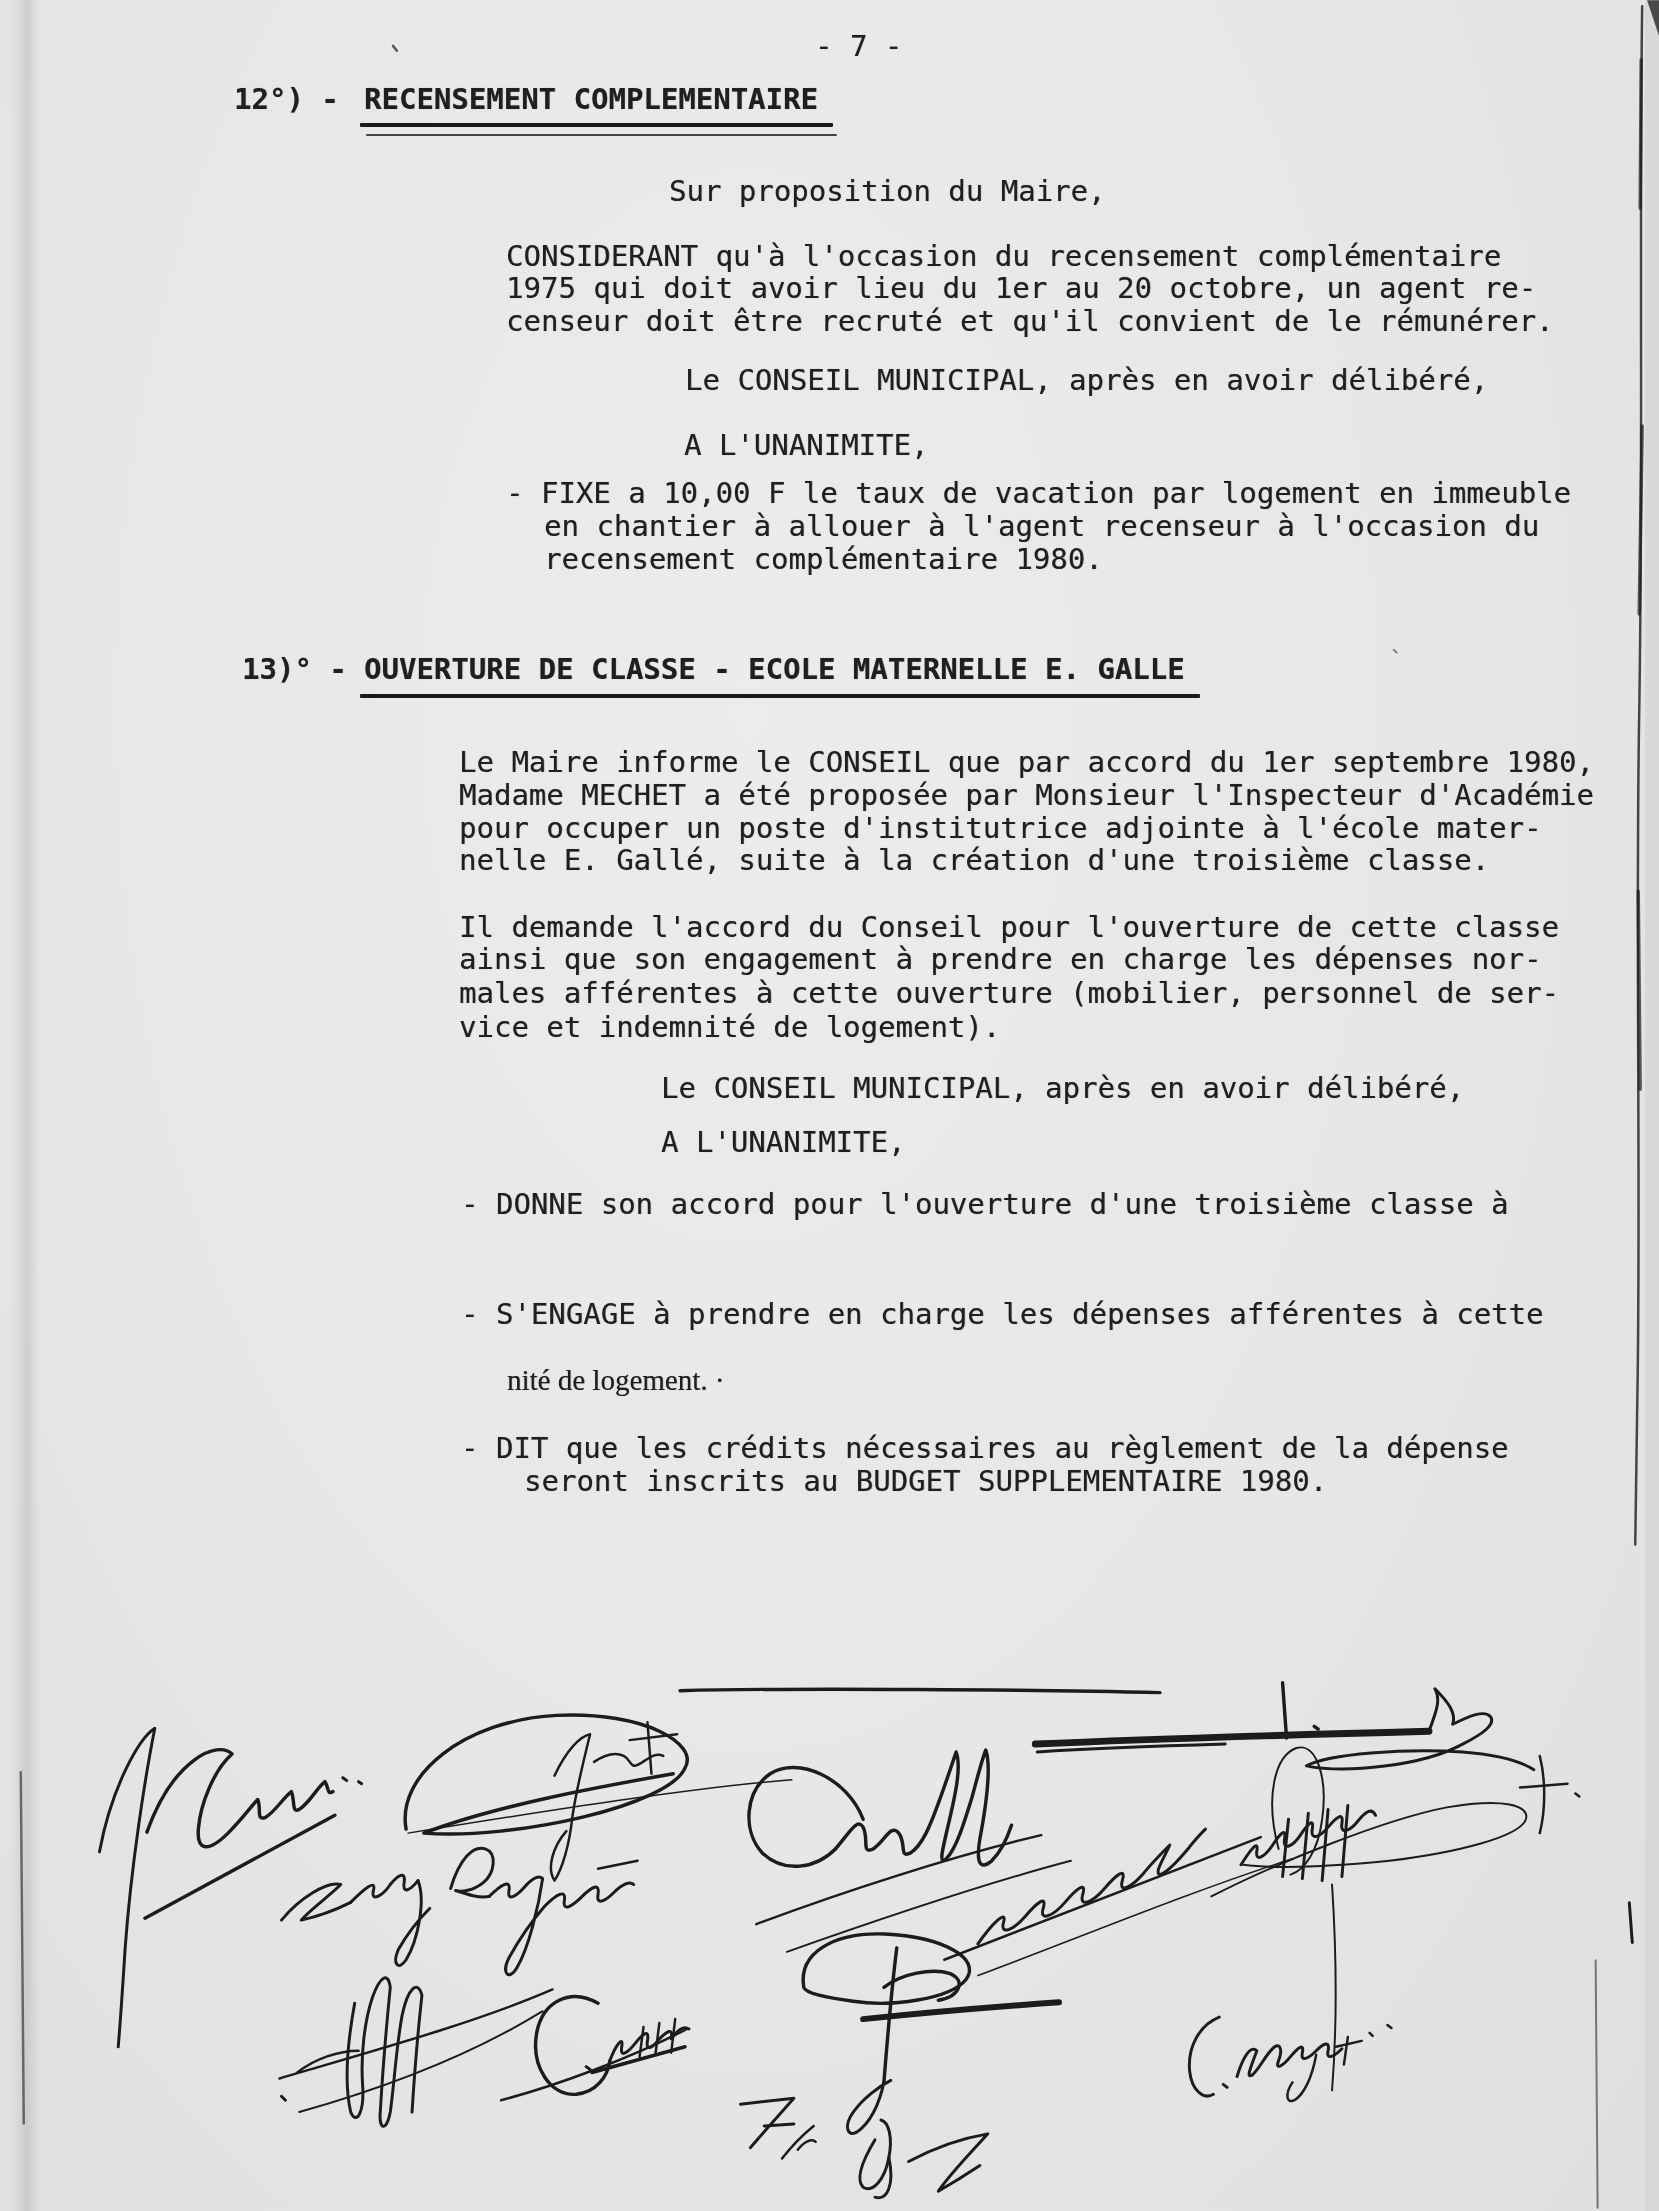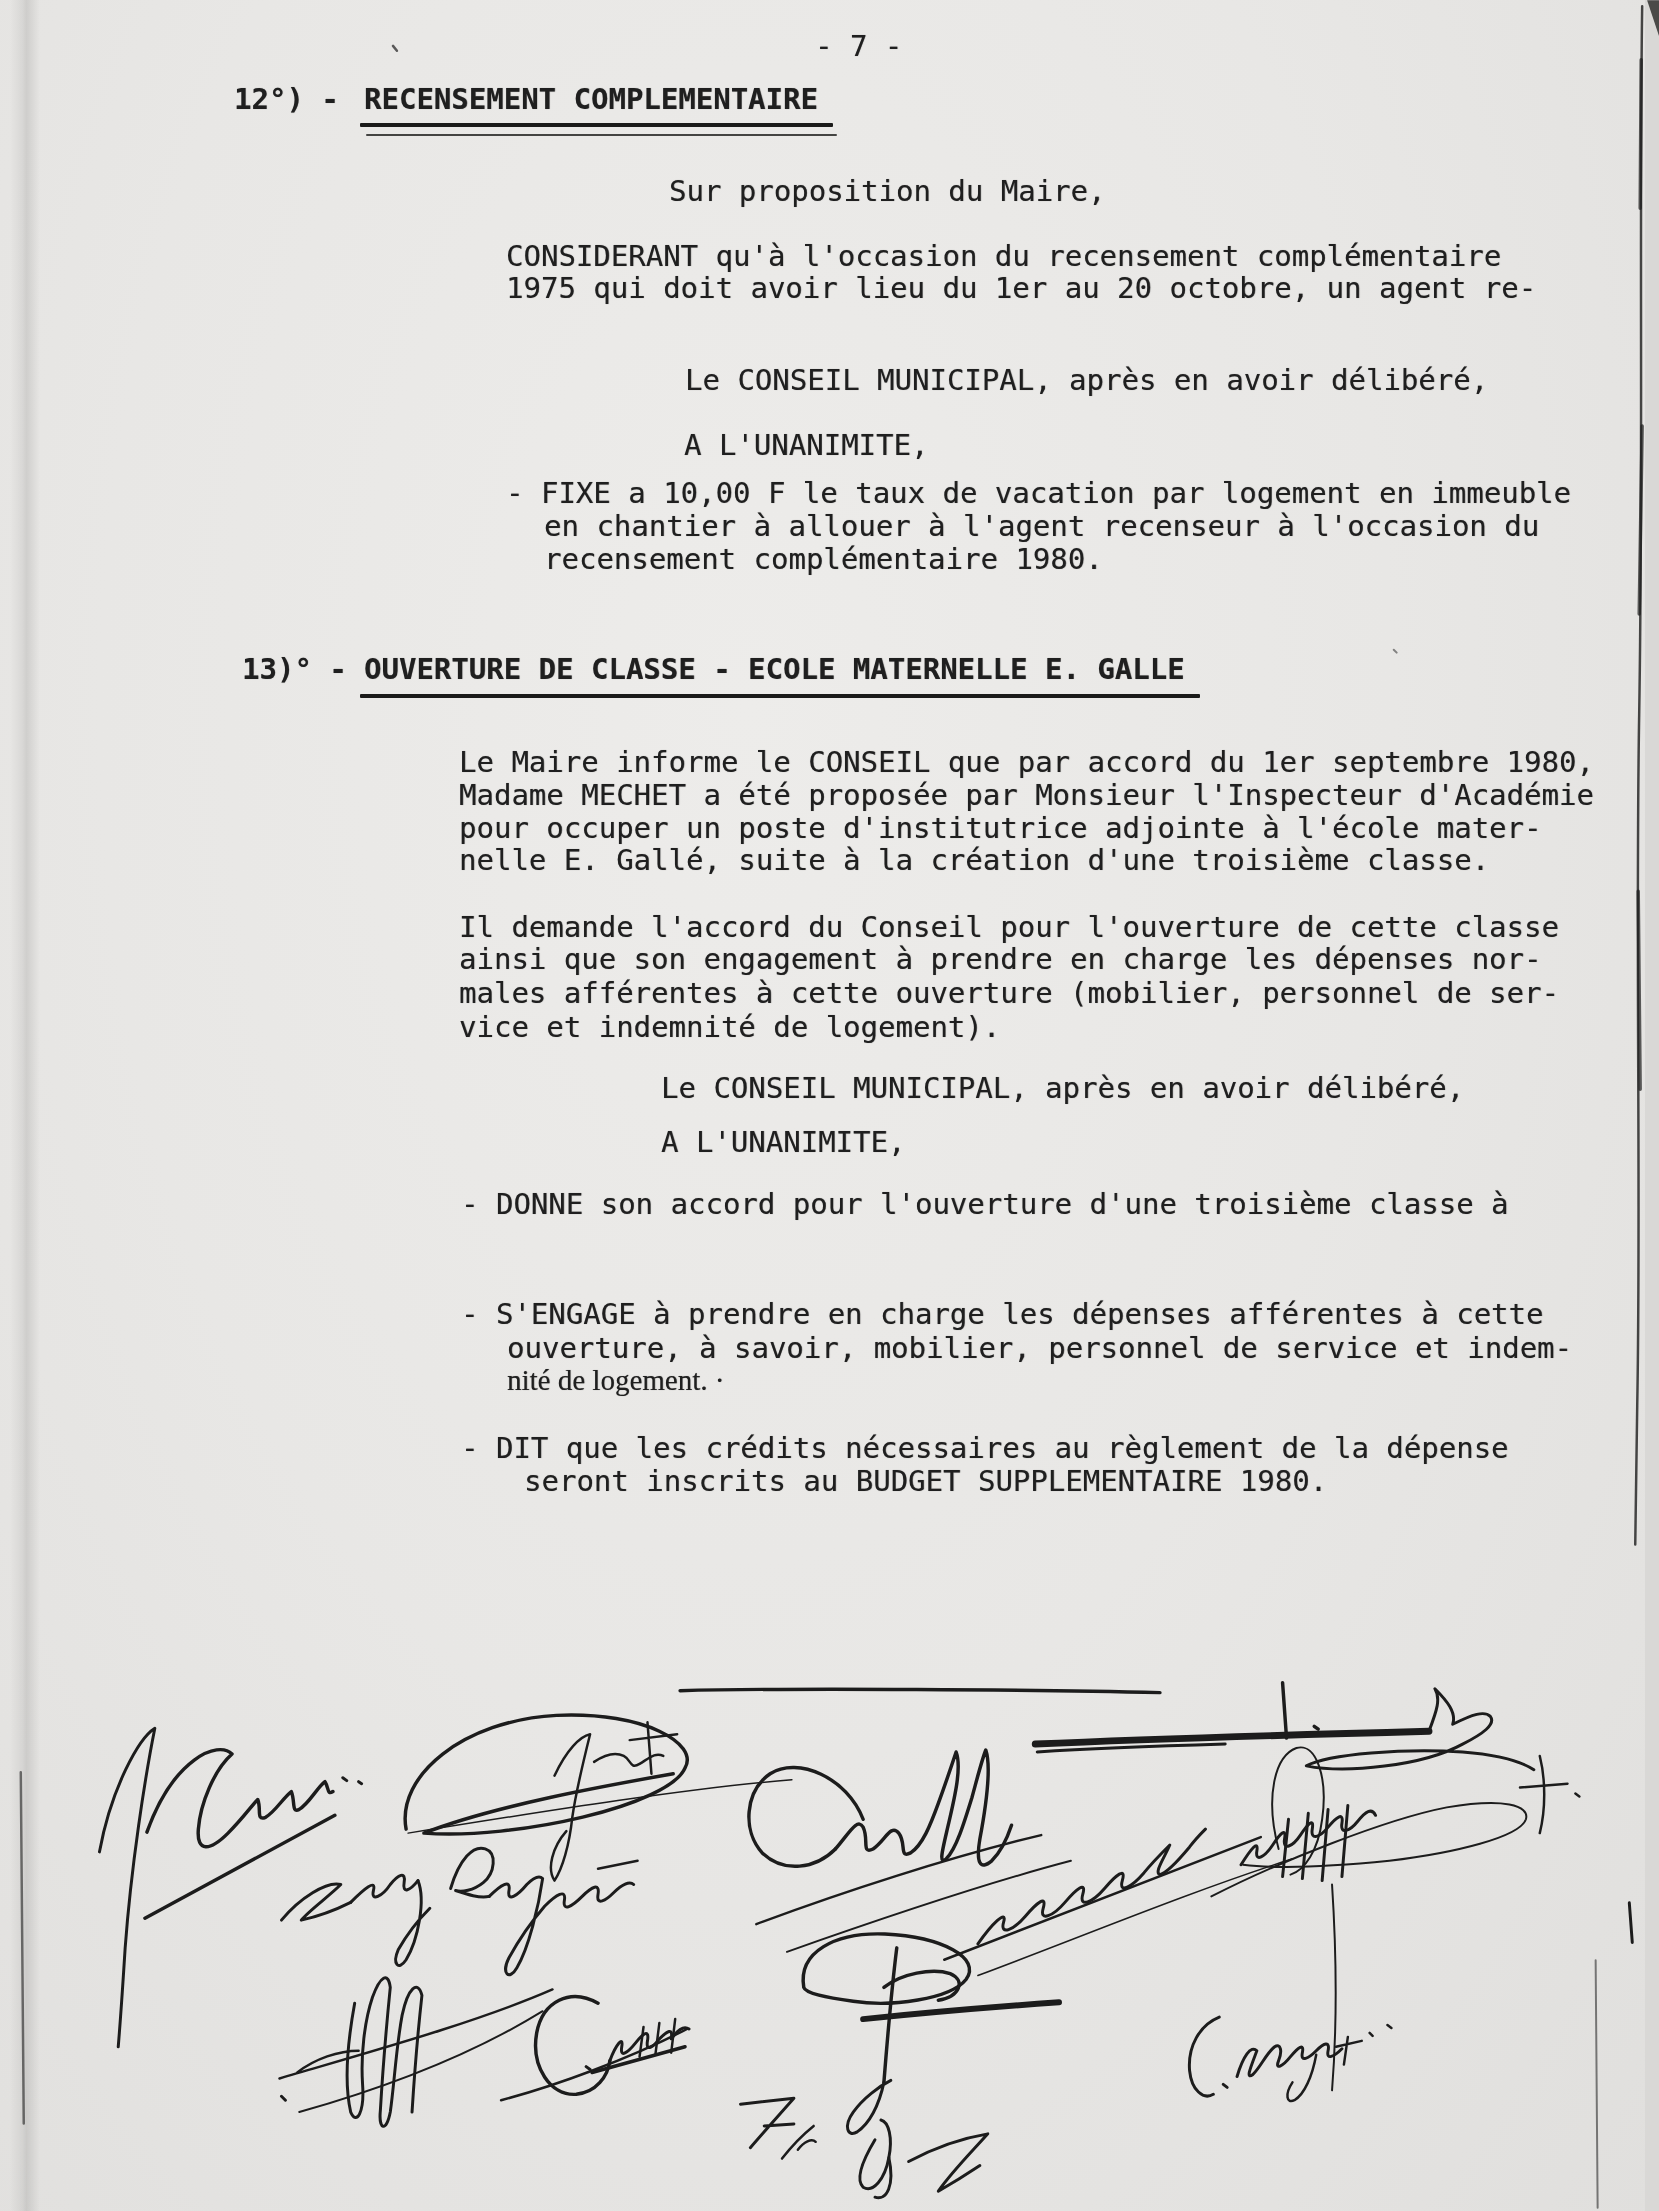--- a/index.html
+++ b/index.html
@@ -44,20 +44,21 @@
 
   <div class="tw b" style="left:234px;top:83px;">12°) - </div>
   <div class="tw b" style="left:364px;top:83px;">RECENSEMENT COMPLEMENTAIRE</div>
   <div class="ul" style="left:360px;top:123px;width:473px;height:4px;"></div>
   <div class="ul" style="left:366px;top:134px;width:471px;height:2px;opacity:.8;"></div>
 
   <div class="tw" style="left:669px;top:175px;">Sur proposition du Maire,</div>
 
   <div class="tw" style="left:506px;top:240px;">CONSIDERANT qu'à l'occasion du recensement complémentaire</div>
   <div class="tw" style="left:506px;top:272px;">1975 qui doit avoir lieu du 1er au 20 octobre, un agent re-</div>
+  <div class="tw" style="left:506px;top:305px;">censeur doit être recruté et qu'il convient de le rémunérer.</div>
 
   <div class="tw" style="left:685px;top:364px;">Le CONSEIL MUNICIPAL, après en avoir délibéré,</div>
   <div class="tw" style="left:684px;top:429px;">A L'UNANIMITE,</div>
 
   <div class="tw" style="left:506px;top:477px;">- FIXE a 10,00 F le taux de vacation par logement en immeuble</div>
   <div class="tw" style="left:544px;top:510px;">en chantier à allouer à l'agent recenseur à l'occasion du</div>
   <div class="tw" style="left:544px;top:543px;">recensement complémentaire 1980.</div>
 
   <div class="tw b" style="left:242px;top:653px;">13)° - </div>
   <div class="tw b" style="left:364px;top:653px;">OUVERTURE DE CLASSE - ECOLE MATERNELLE E. GALLE</div>
@@ -72,21 +73,20 @@
   <div class="tw" style="left:459px;top:943px;">ainsi que son engagement à prendre en charge les dépenses nor-</div>
   <div class="tw" style="left:459px;top:977px;">males afférentes à cette ouverture (mobilier, personnel de ser-</div>
   <div class="tw" style="left:459px;top:1011px;">vice et indemnité de logement).</div>
 
   <div class="tw" style="left:661px;top:1072px;">Le CONSEIL MUNICIPAL, après en avoir délibéré,</div>
   <div class="tw" style="left:661px;top:1126px;">A L'UNANIMITE,</div>
 
   <div class="tw" style="left:461px;top:1188px;">- DONNE son accord pour l'ouverture d'une troisième classe à</div>
 
   <div class="tw" style="left:461px;top:1298px;">- S'ENGAGE à prendre en charge les dépenses afférentes à cette</div>
-  <div class="tw" style="left:507px;top:1332px;">ouverture, à savoir, mobilier, personnel de service et indem-</div>
   <div class="tw" style="left:507px;top:1364px;font-family:Liberation Serif, serif;">nité de logement. ·</div>
 
   <div class="tw" style="left:461px;top:1432px;">- DIT que les crédits nécessaires au règlement de la dépense</div>
   <div class="tw" style="left:507px;top:1465px;margin-left:17px;">seront inscrits au BUDGET SUPPLEMENTAIRE 1980.</div>
 
   <svg class="sig" style="left:0;top:1659px;" width="1659" height="552" viewBox="0 0 1676 558">
 
     <path d="M687,32 C800,29 1050,31 1172,34" stroke-width="3.5"></path>
 
     <g>

